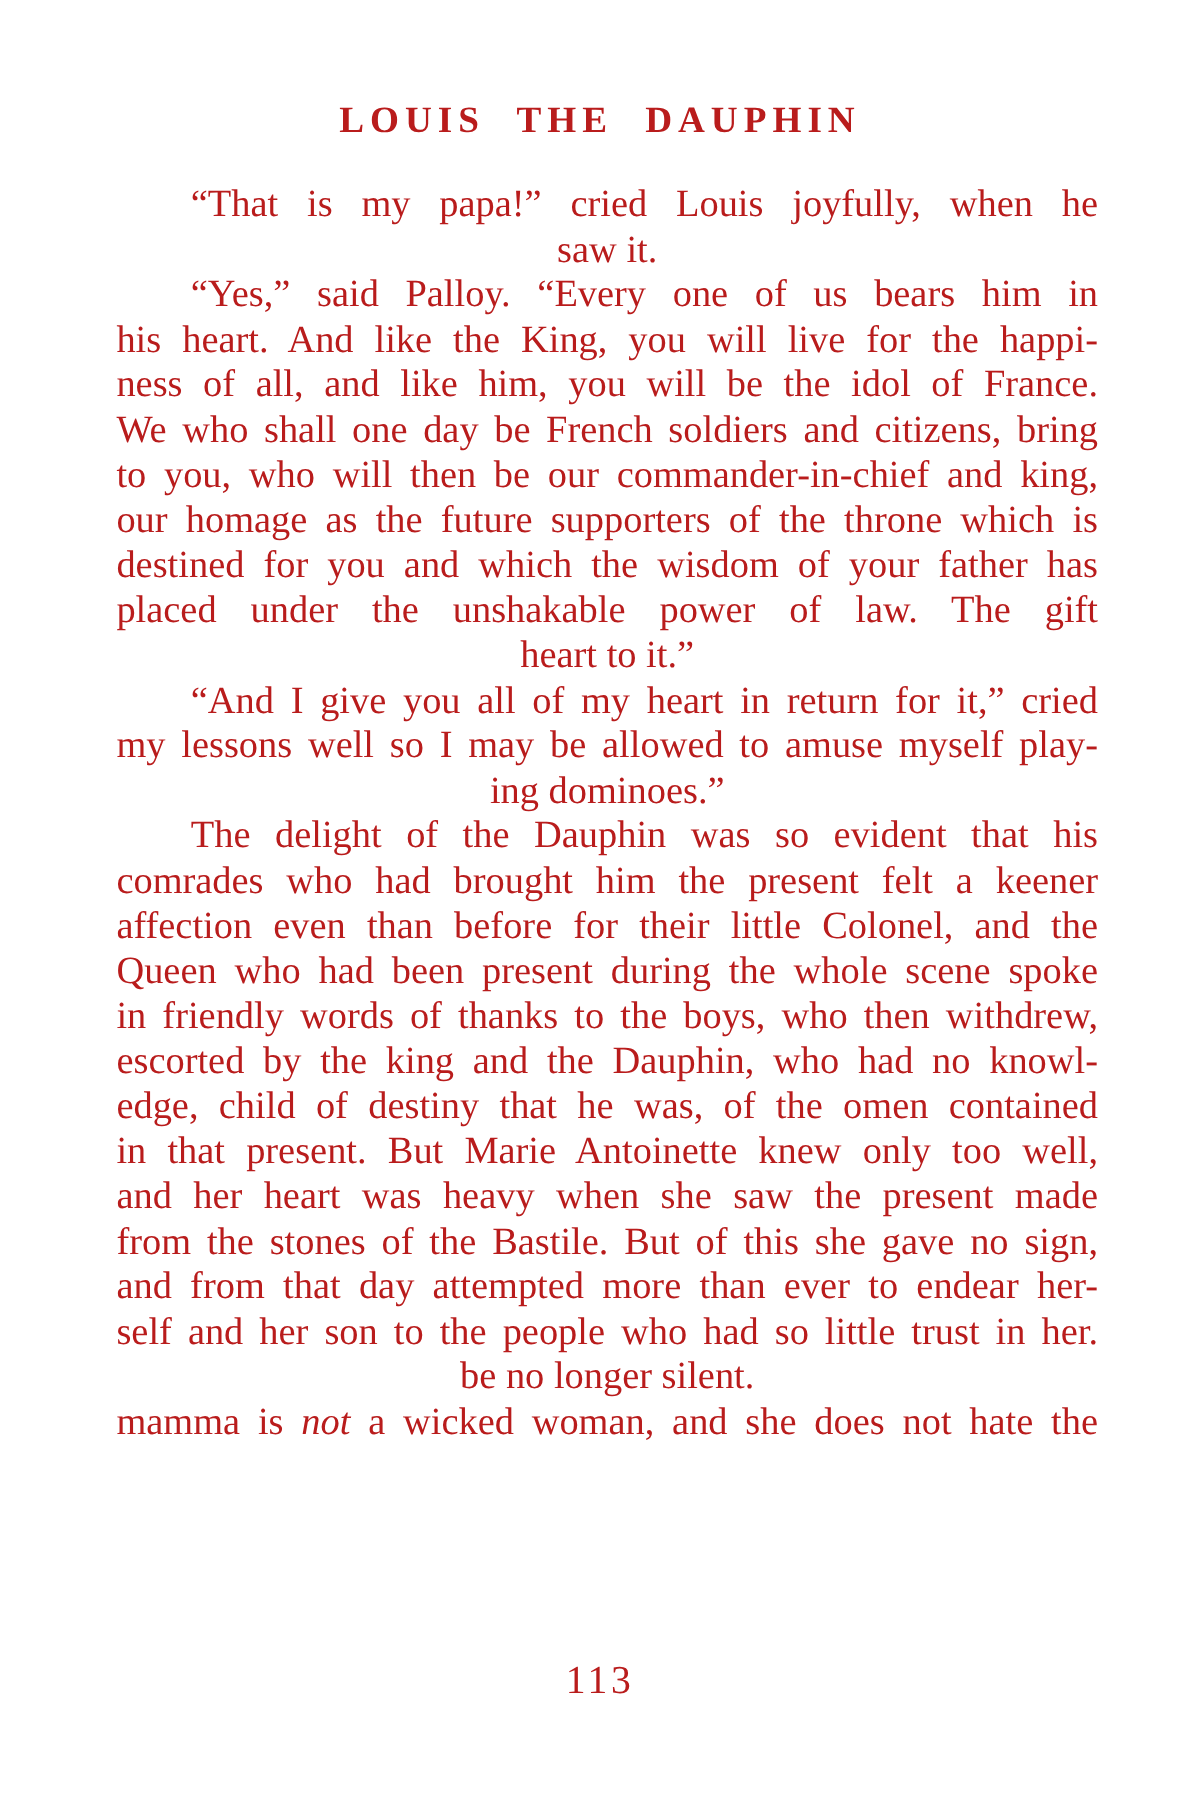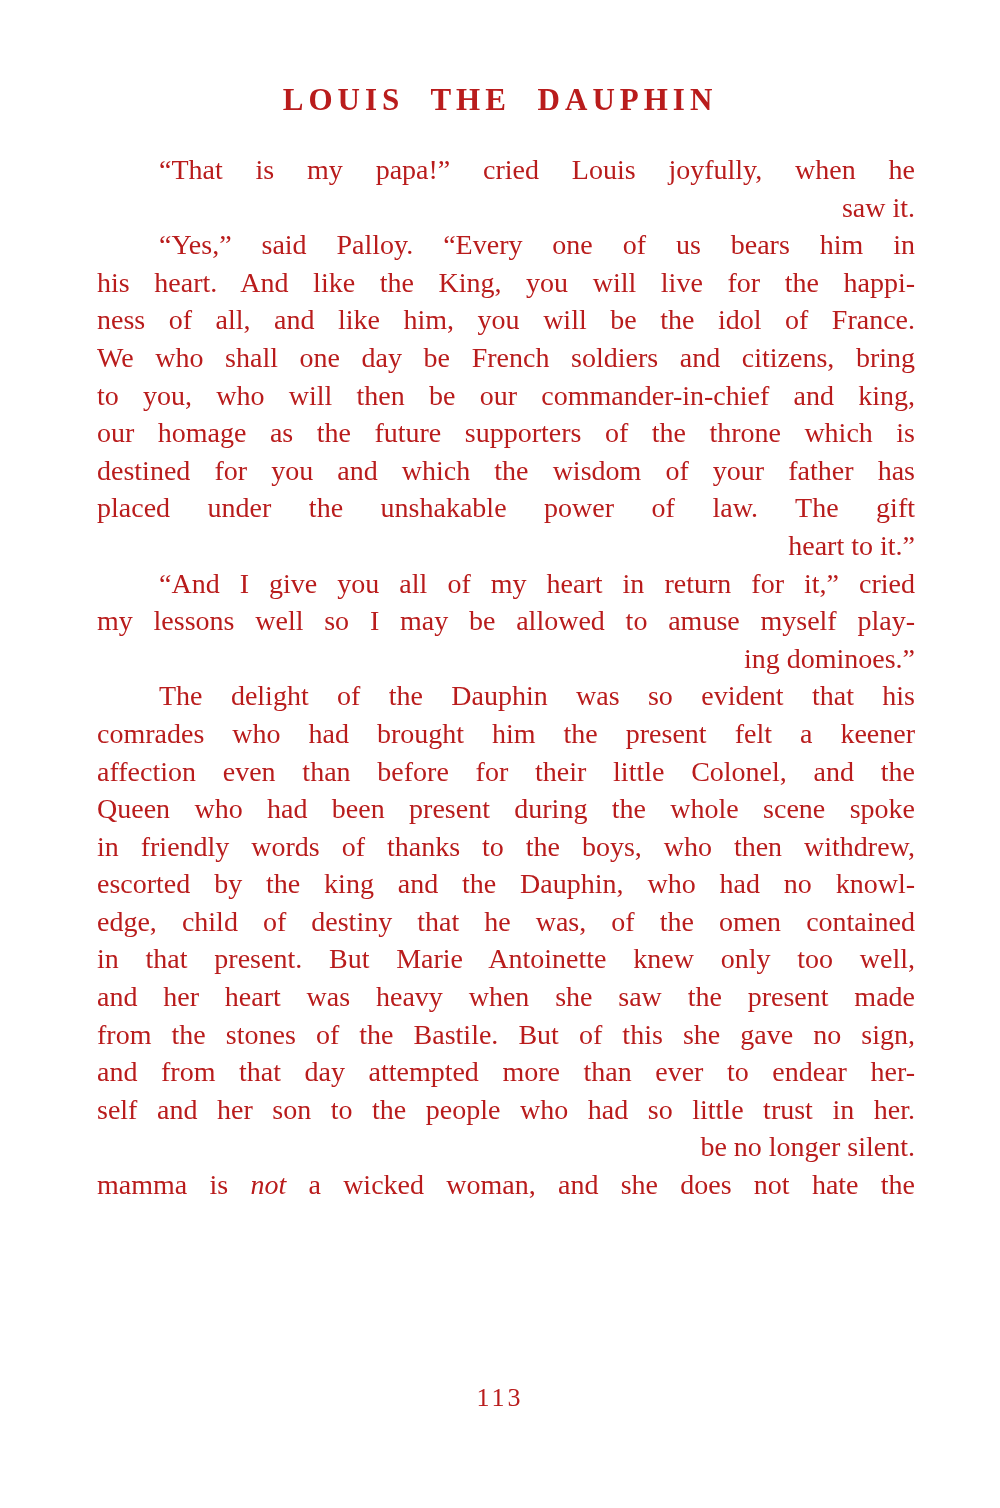--- a/index.html
+++ b/index.html
@@ -24,38 +24,38 @@
     font-weight: 700;
     letter-spacing: 5px;
     word-spacing: 14px;
     white-space: nowrap;
   }
   .text {
     position: absolute;
     top: 151px;
     left: 97px;
     width: 818px;
-    font-size: 28px;
+    font-size: 32px;
     line-height: 37.6px;
   }
-  .line { text-align: right; }
+  .line { text-align: center; }
   .j {
     text-align: justify;
     text-align-last: justify;
     text-justify: inter-word;
   }
   .indent { text-indent: 62px; }
   .it { font-style: italic; }
   .folio {
     position: absolute;
     top: 1383px;
     left: 0;
     width: 100%;
     text-align: center;
-    font-size: 26px;
+    font-size: 33px;
     letter-spacing: 3px;
   }
 </style>
 </head>
 <body>
 
 <div class="page">
 
   <h1 class="title">LOUIS THE DAUPHIN</h1>
 

